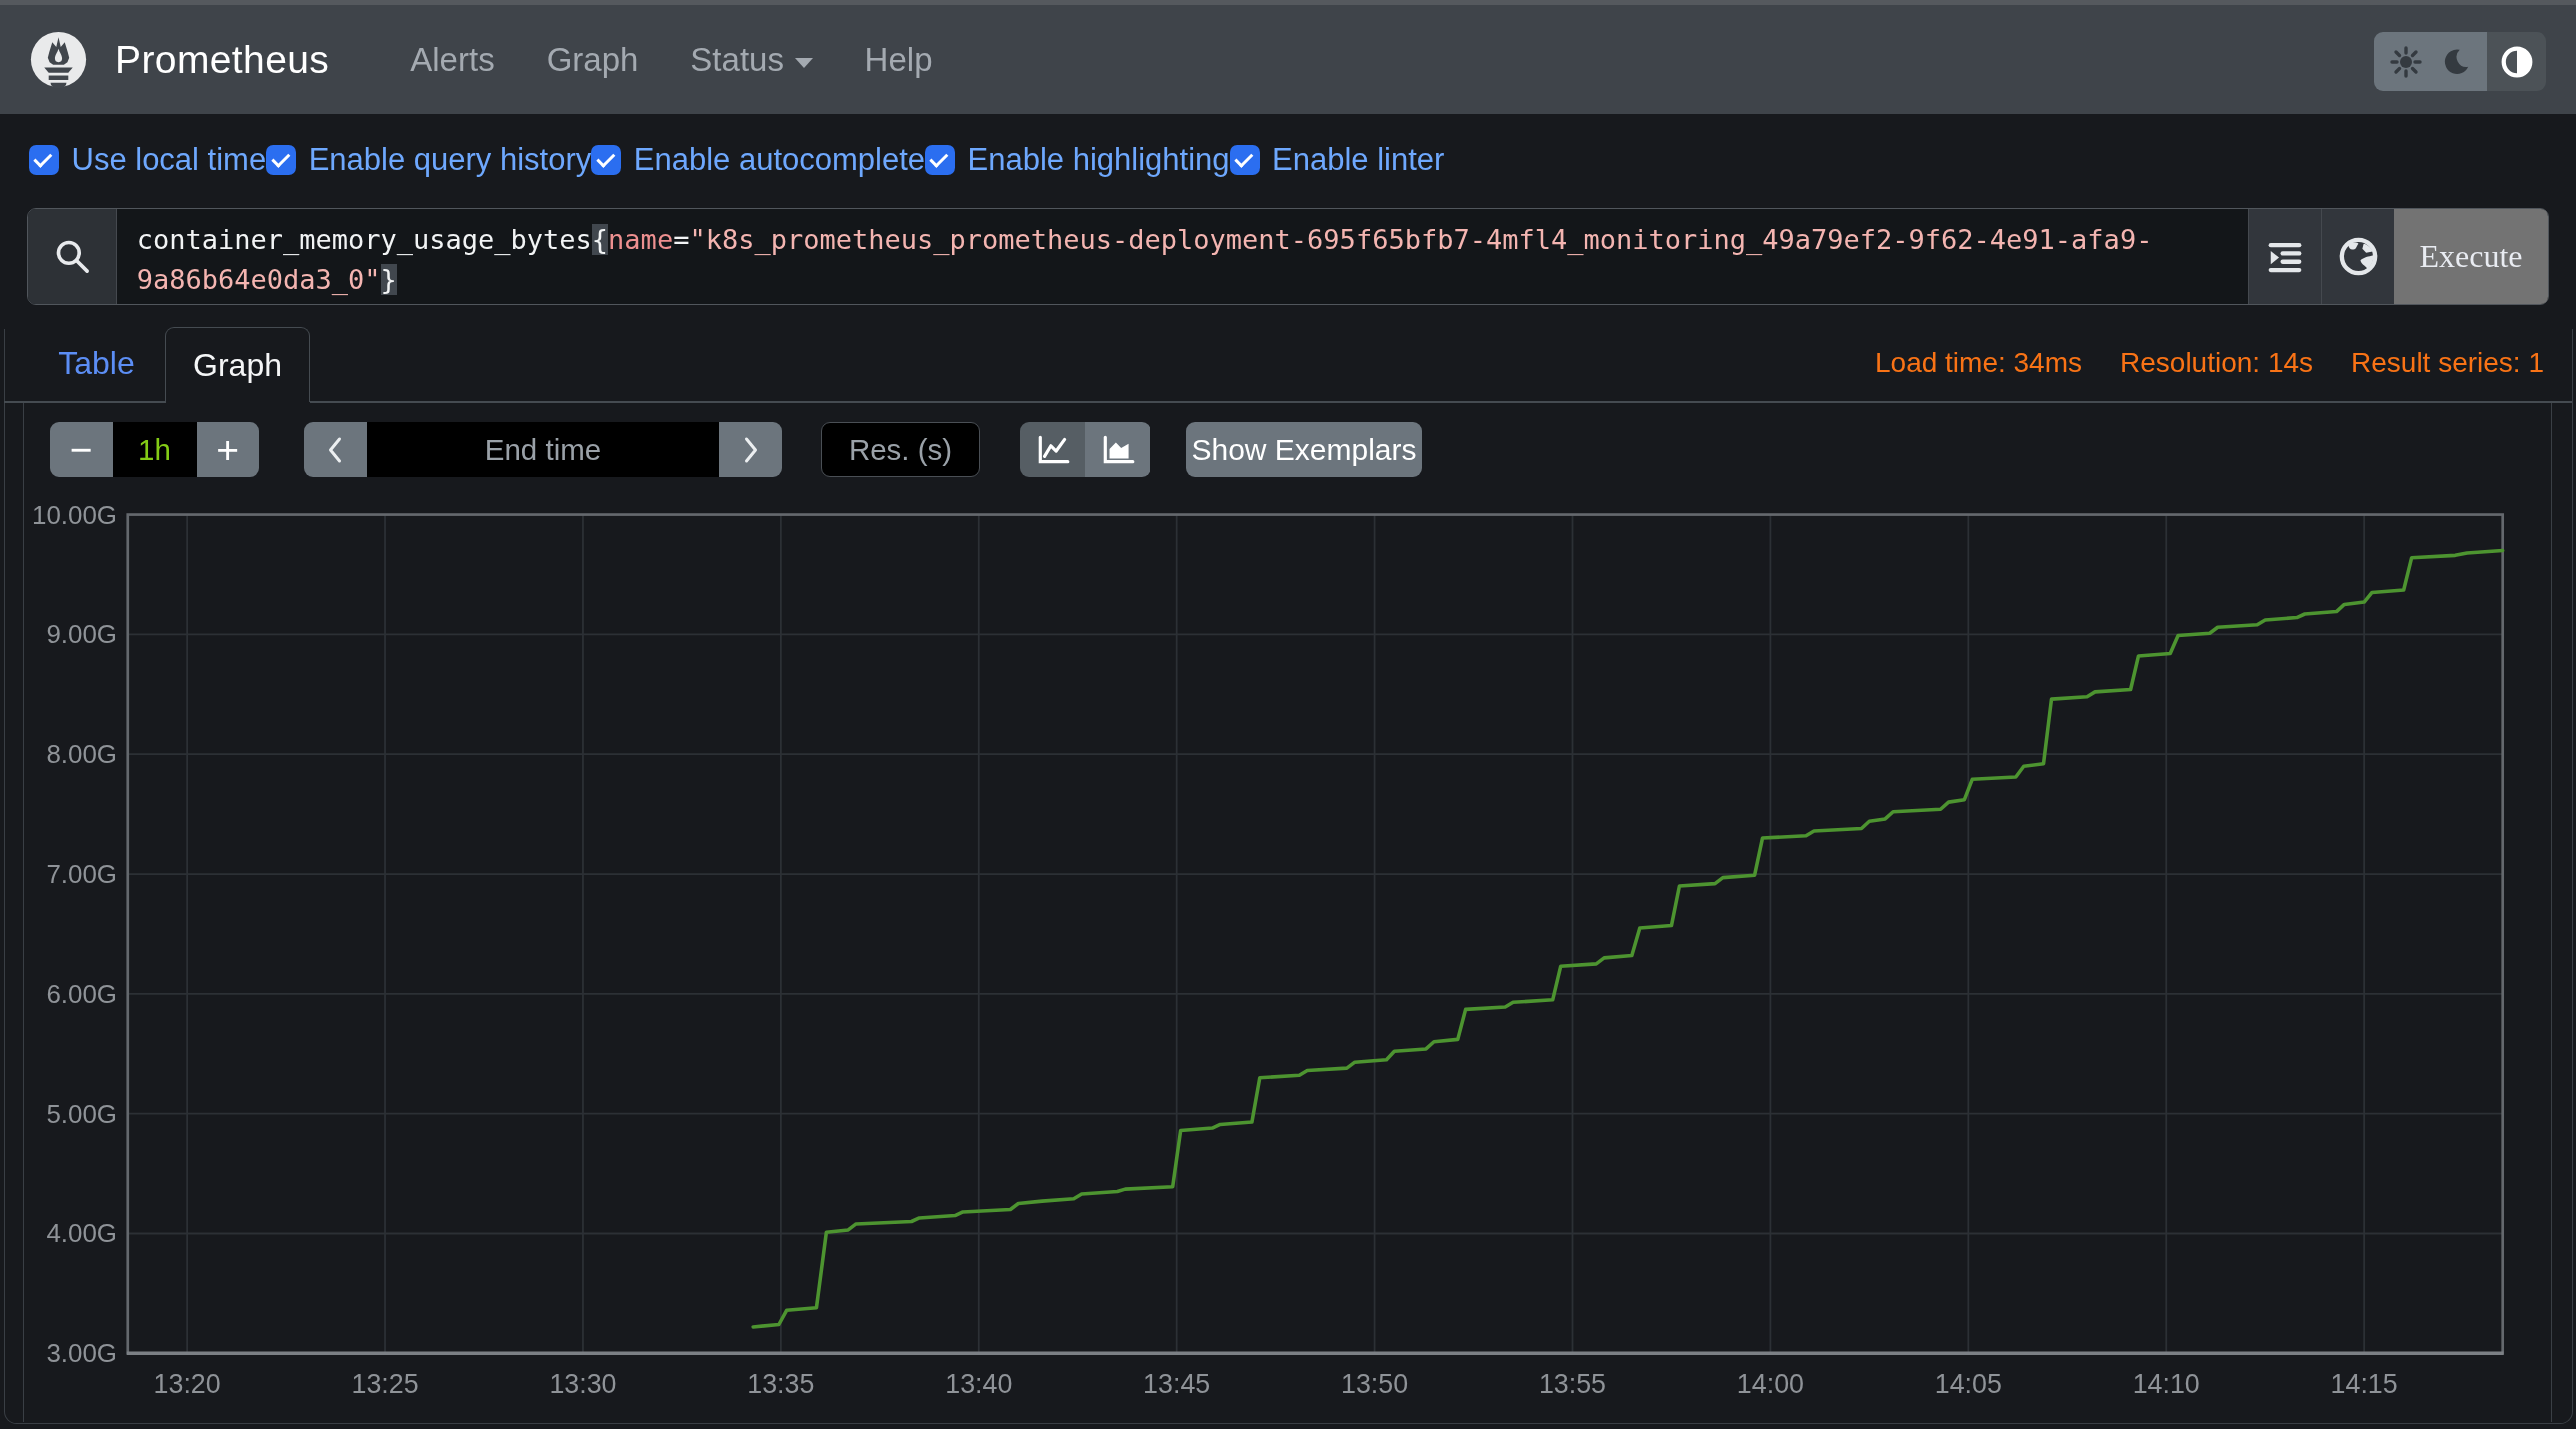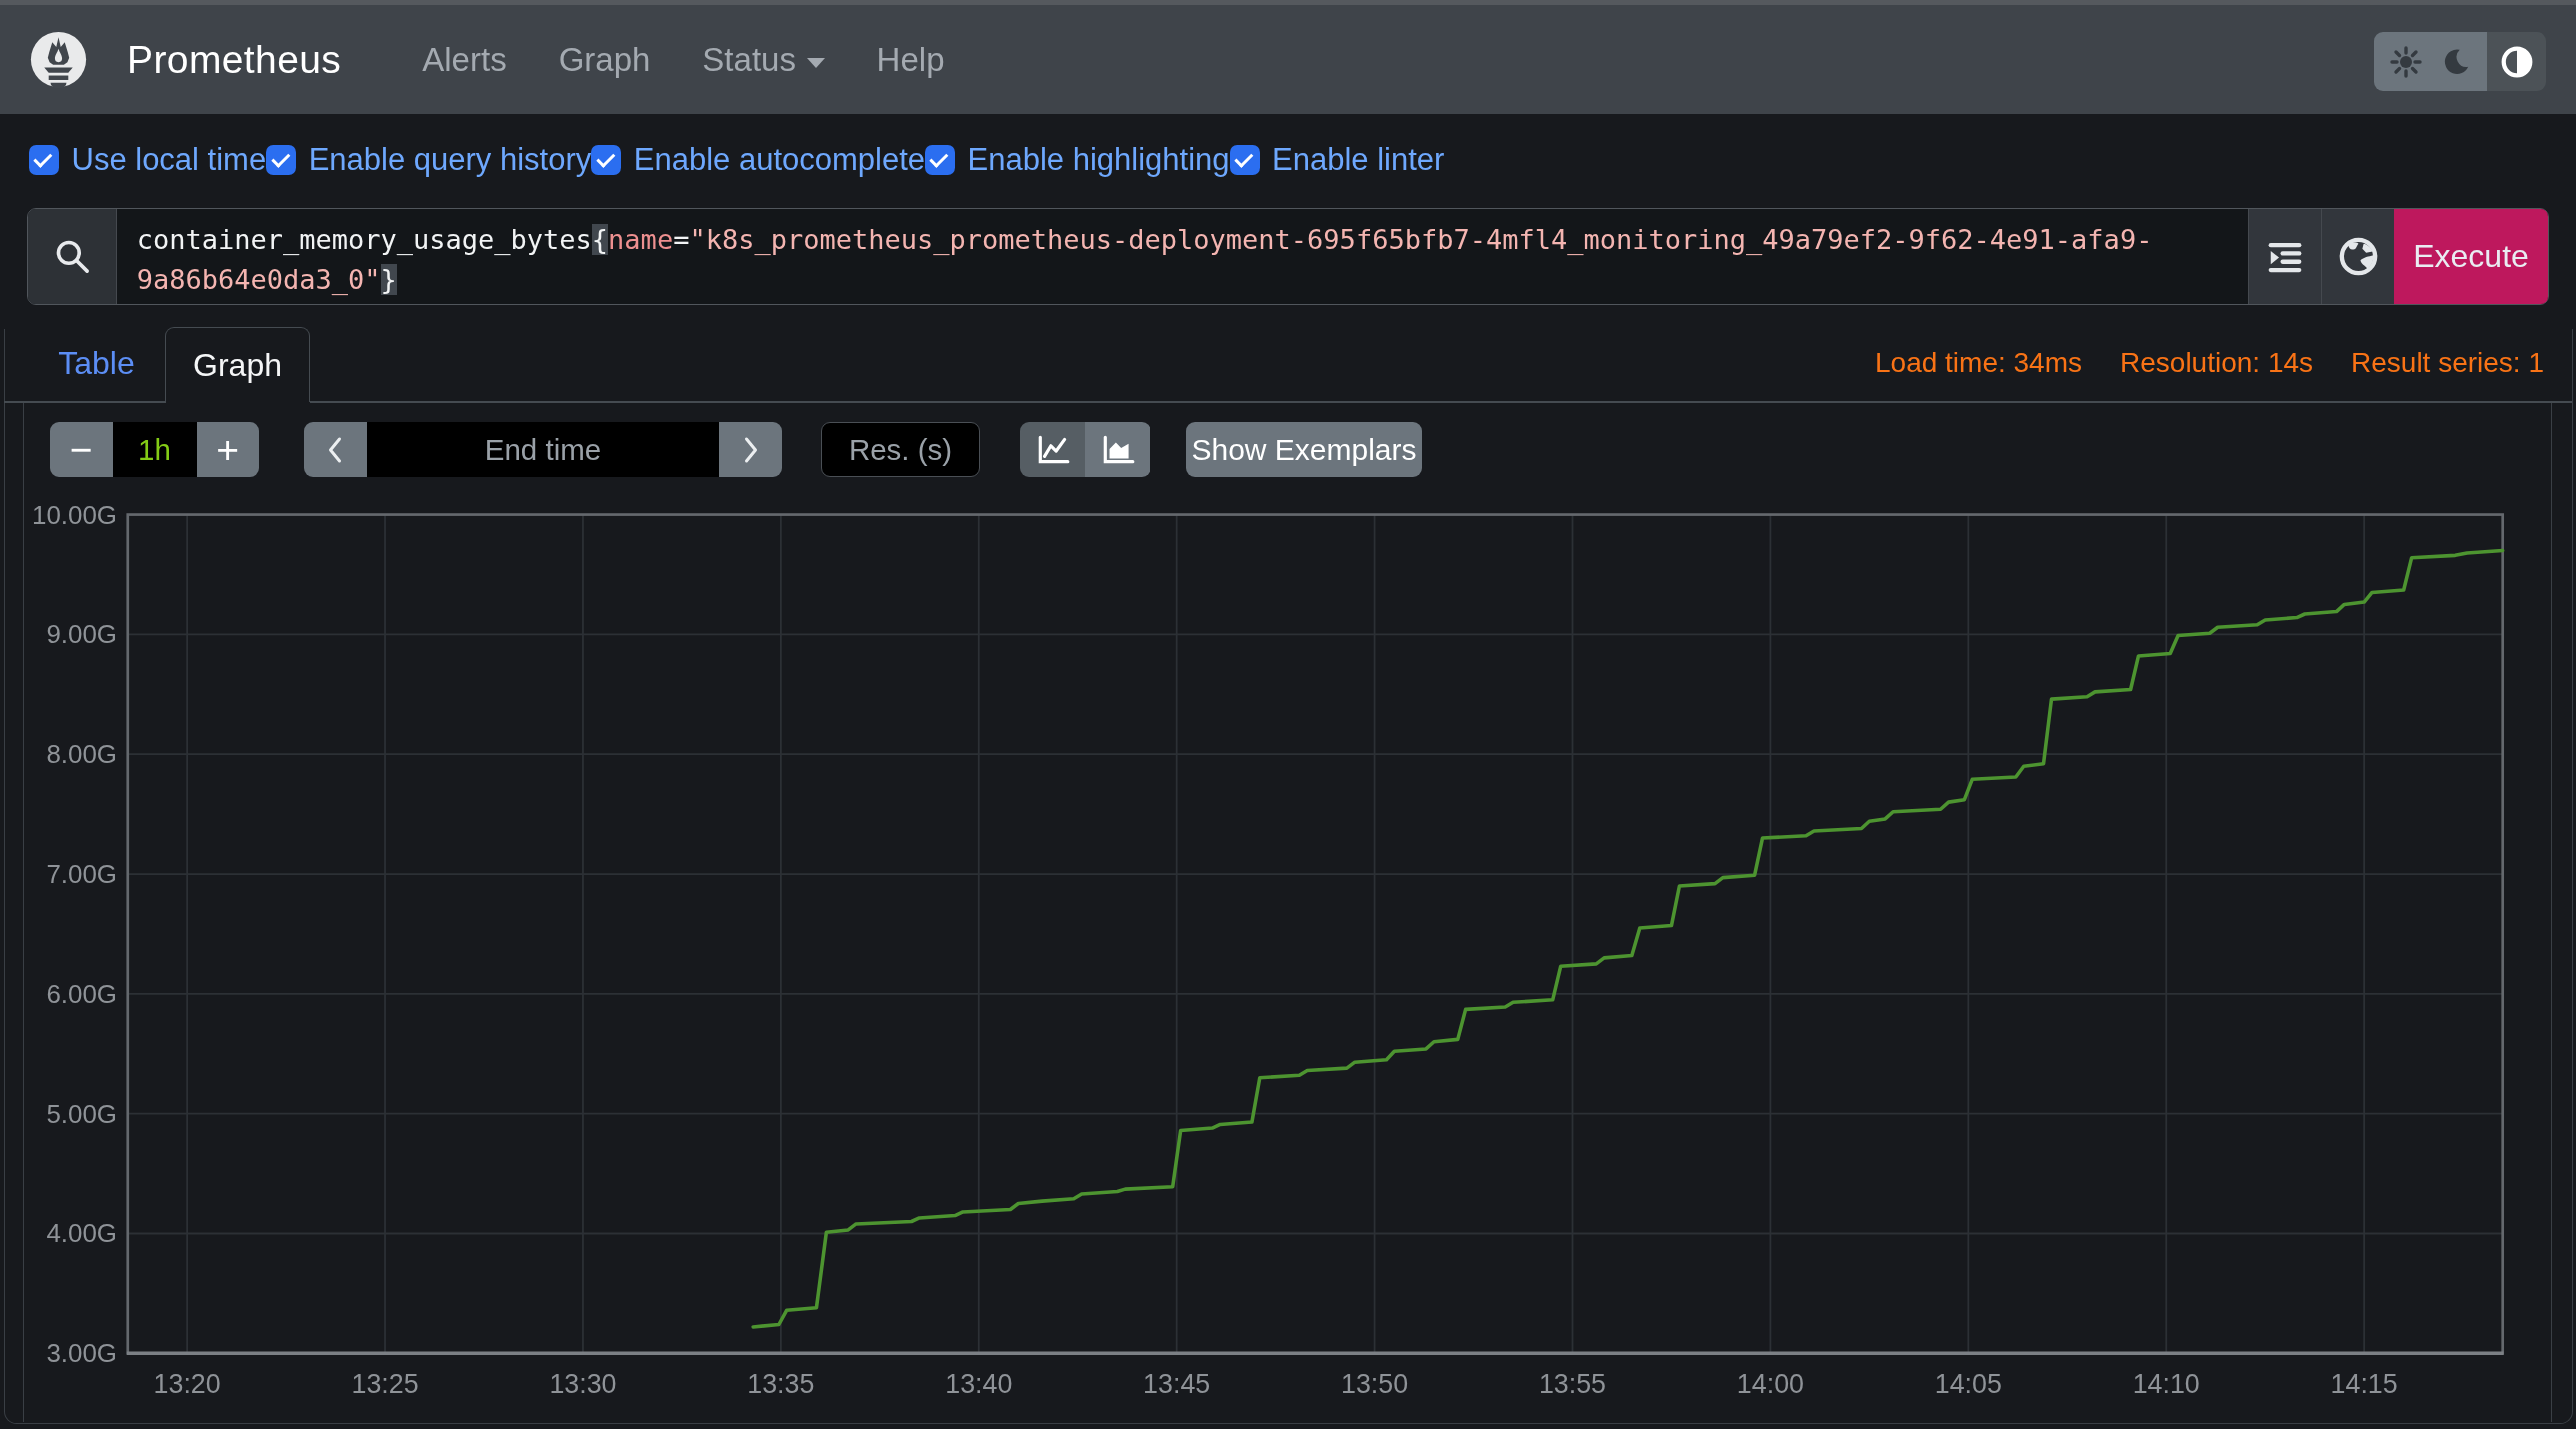--- a/index.html
+++ b/index.html
@@ -3,21 +3,21 @@
 <meta charset="utf-8">
 <style>
   * { margin:0; padding:0; box-sizing:border-box; }
   html,body { width:2576px; height:1429px; background:#17191d; font-family:"Liberation Sans",sans-serif; overflow:hidden; position:relative; }
   .abs { position:absolute; }
 
   
   #topstrip { left:0; top:0; width:2576px; height:5.4px; background:#55595e; }
   #navbar { left:0; top:5.4px; width:2576px; height:109px; background:#3f444a; display:flex; align-items:center; }
   #logo { width:57px; height:57px; margin-left:30px; }
-  #brand { color:#ffffff; font-size:39px; margin-left:40px; letter-spacing:0.4px; }
+  #brand { color:#ffffff; font-size:39px; margin-left:28px; letter-spacing:0.4px; }
   #navlinks { display:flex; align-items:center; margin-left:81px; gap:52px; list-style:none; }
   .navlink { color:#a4aab1; font-size:33px; cursor:pointer; display:flex; align-items:center; gap:10.7px; }
   .caret { width:0; height:0; border-left:9.8px solid transparent; border-right:9.8px solid transparent; border-top:10.7px solid #a4aab1; margin-top:5.4px; }
   #theme-toggle { position:absolute; right:30px; top:27px; height:59px; display:flex; border-radius:9px; overflow:hidden; }
   .theme-seg { display:flex; align-items:center; justify-content:center; }
   #theme-lightdark { width:113px; background:#6c757d; gap:19.7px; }
   #theme-auto { width:59px; background:#4c5257; }
 
   
   #options { left:29px; top:134px; height:52px; display:flex; align-items:center; }
@@ -28,21 +28,21 @@
 
   
   #querybar { left:27px; top:208px; width:2522px; height:97px; display:flex; border:1.8px solid #51565c; border-radius:9px; background:#131619; }
   #q-addon { width:89px; background:#2d3136; border-right:1.8px solid #45494f; border-radius:7.2px 0 0 7.2px; display:flex; align-items:center; justify-content:center; }
   #q-input { flex:1; padding:10.7px 0 0 19.7px; font-family:"DejaVu Sans Mono",monospace; font-size:27px; line-height:40px; white-space:pre; overflow:hidden; cursor:text; }
   .tok-metric,.tok-op { color:#f2f4f5; }
   .tok-brace { color:#f2f4f5; background:#41474e; }
   .tok-label { color:#ee9090; }
   .tok-string { color:#f4b5b1; }
   .q-btn { width:73px; background:#32363c; border-left:1.8px solid #45494f; display:flex; align-items:center; justify-content:center; cursor:pointer; }
-  #execute-btn { width:154px; background:#be185d; border:none; border-radius:0 7.2px 7.2px 0; color:#e9ecf2; font-size:32px; font-family:Liberation Sans, sans-serif; cursor:pointer; }
+  #execute-btn { width:154px; background:#737373; border:none; border-radius:0 7.2px 7.2px 0; color:#e9ecf2; font-size:32px; font-family:Liberation Serif, serif; cursor:pointer; }
 
   
   #panel-outer { left:3.6px; top:329px; width:2569px; height:1095px; border:1.8px solid #3a3f45; border-top:none; border-radius:0 0 12.5px 12.5px; }
   #navline-left { left:3.6px; top:401px; width:162px; height:1.8px; background:#454b51; }
   #navline-right { left:310px; top:401px; width:2262px; height:1.8px; background:#454b51; }
   #tab-table { left:27px; top:327px; width:139px; height:73px; display:flex; align-items:center; justify-content:center; color:#5c8ef5; font-size:32px; cursor:pointer; }
   #tab-graph { left:165px; top:327px; width:145px; height:75px; border:1.8px solid #454b51; border-bottom:none; border-radius:9px 9px 0 0; background:#17191d; display:flex; align-items:center; justify-content:center; color:#f5f6f7; font-size:32px; cursor:pointer; }
   #stats { right:32px; top:327px; height:72px; display:flex; align-items:center; gap:38px; }
   .stat { color:#f97316; font-size:28px; }
   #graph-box { left:23px; top:403px; width:2529px; height:1019px; border-left:1.8px solid #3a3f45; border-right:1.8px solid #3a3f45; }

